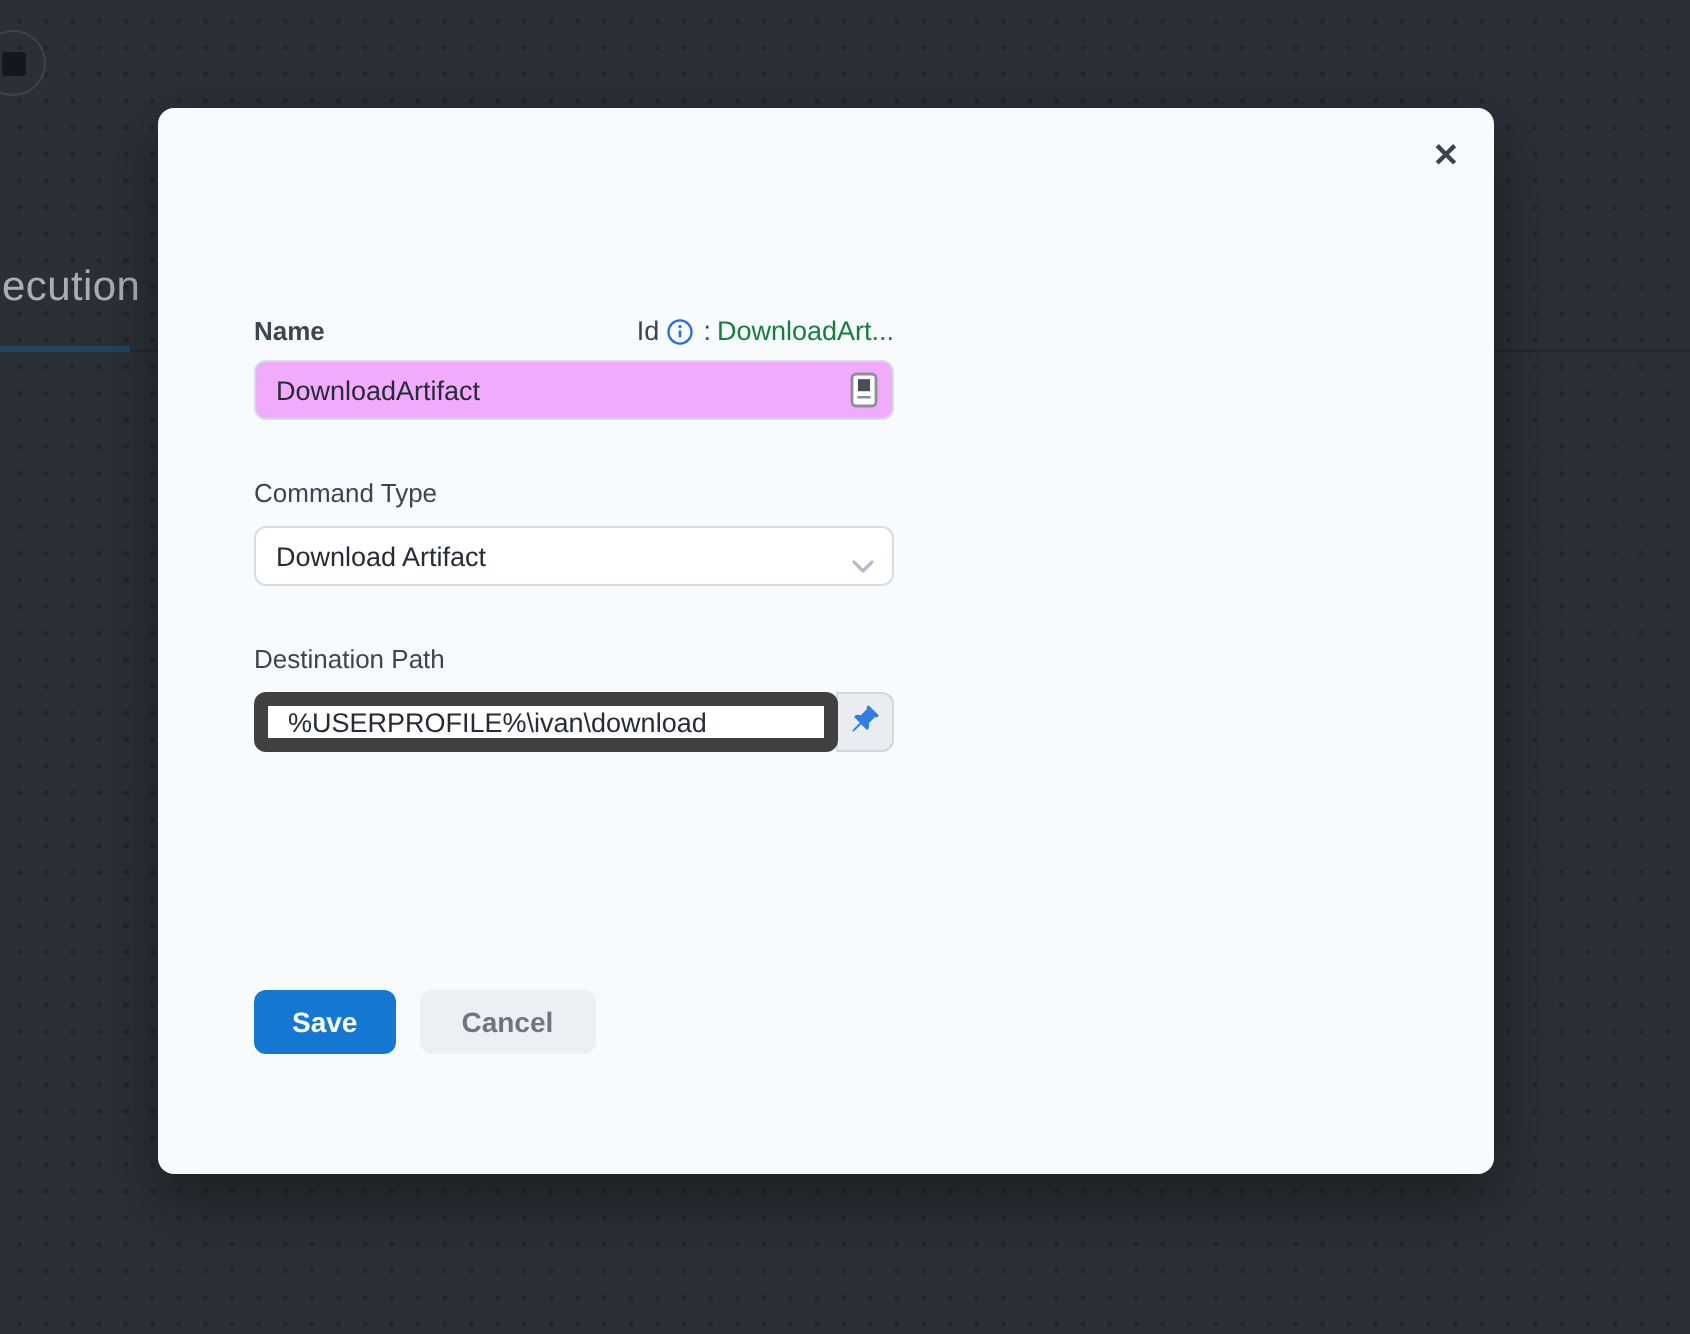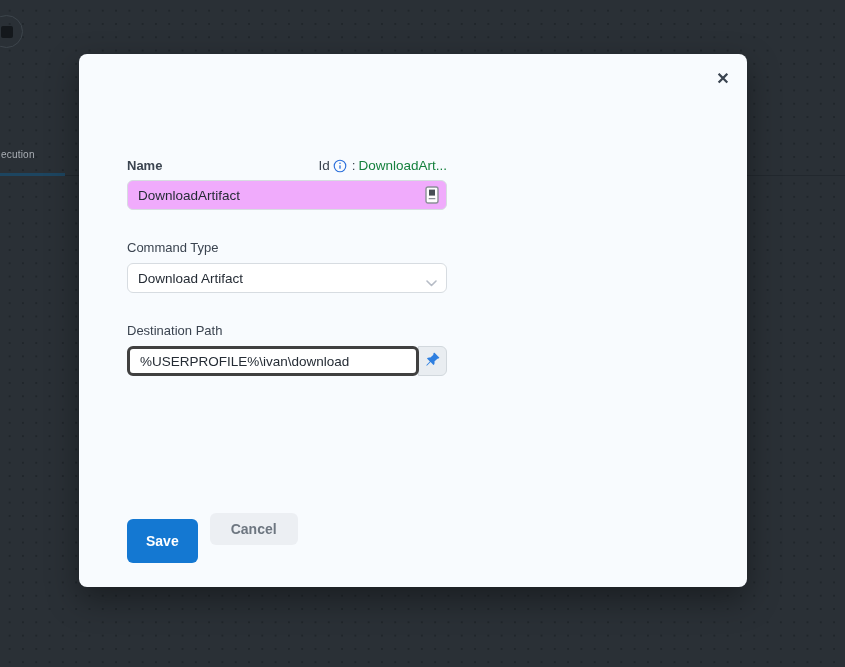--- a/index.html
+++ b/index.html
@@ -17,22 +17,22 @@
   .bg-circle-btn {
     position: absolute; left: -10px; top: 15px;
     width: 33px; height: 33px; border-radius: 50%;
     border: 1px solid #3d454c;
     display: flex; align-items: center; justify-content: center;
   }
   .bg-stop-square {
     width: 12px; height: 12px; background: #14181c; border-radius: 2px;
   }
   .bg-tab-label {
-    position: absolute; left: 1px; top: 149px;
-    font-size: 10px; color: #a9aeb4; letter-spacing: .2px;
+    position: absolute; left: 1px; top: 132px;
+    font-size: 21px; color: #a9aeb4; letter-spacing: .2px;
   }
   .bg-tabbar-border {
     position: absolute; left: 0; top: 175px; width: 845px; height: 1px;
     background: #22282e;
   }
   .bg-tab-underline {
     position: absolute; left: 0; top: 173px; width: 65px; height: 3px;
     background: #1d4560; z-index: 1;
   }
 
@@ -88,40 +88,39 @@
     cursor: pointer;
   }
   .chevron-icon { position: absolute; right: 9px; top: 11px; }
 
   .mt-28 { margin-top: 28px; }
 
   .path-group-row { margin-top: 7px; display: flex; align-items: stretch; }
   .path-input {
     position: relative; z-index: 1;
     width: 293px; height: 30px;
-    border: 3px solid #404040; border-radius: 6px;
+    border: 7px solid #404040; border-radius: 6px;
     background: #fff; color: #252c35; font-size: 13.5px; font-family: inherit;
     padding: 0 10px; outline: none;
   }
   .pin-btn {
     width: 29px; height: 30px; margin-left: -1px;
     border: 1px solid #d2d8dd; border-radius: 0 6px 6px 0;
     background: #e9edf1;
     display: flex; align-items: center; justify-content: center;
     cursor: pointer; padding: 0;
   }
 
   .actions-row { margin-top: 119px; display: flex; align-items: center; }
   .save-btn {
-    height: 44px; padding: 0 19px;
+    height: 32px; padding: 0 19px;
     background: #1478d2; color: #fff;
     border: none; border-radius: 6px;
     font-size: 14px; font-weight: 700; font-family: inherit;
     cursor: pointer;
-    margin-top: 24px;
   }
   .cancel-btn {
     height: 32px; padding: 0 21px; margin-left: 12px;
     background: #eceff3; color: #6d7680;
     border: none; border-radius: 6px;
     font-size: 14px; font-weight: 700; font-family: inherit;
     cursor: pointer;
   }
 </style>
 </head>

